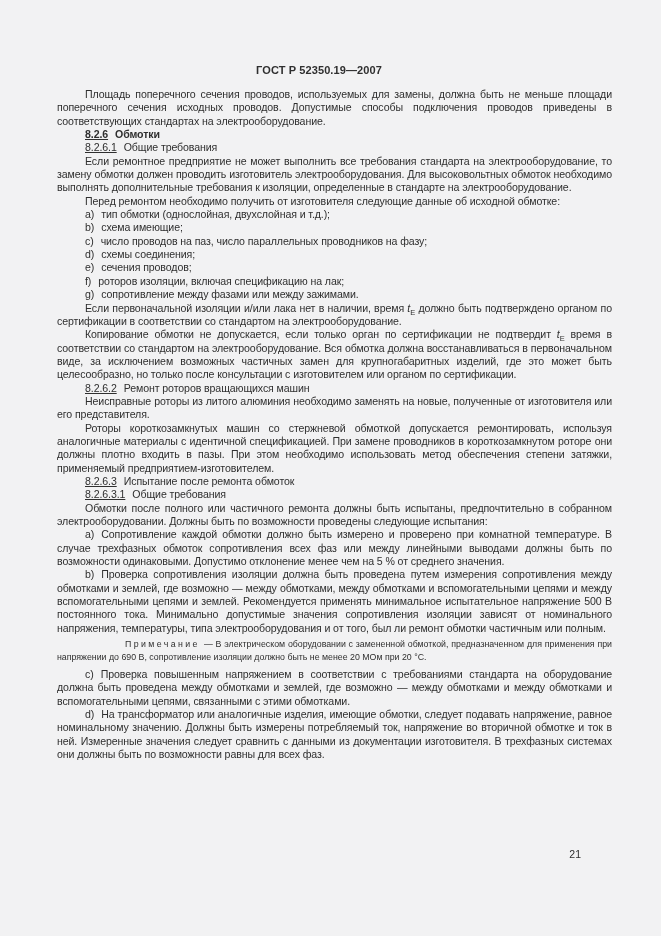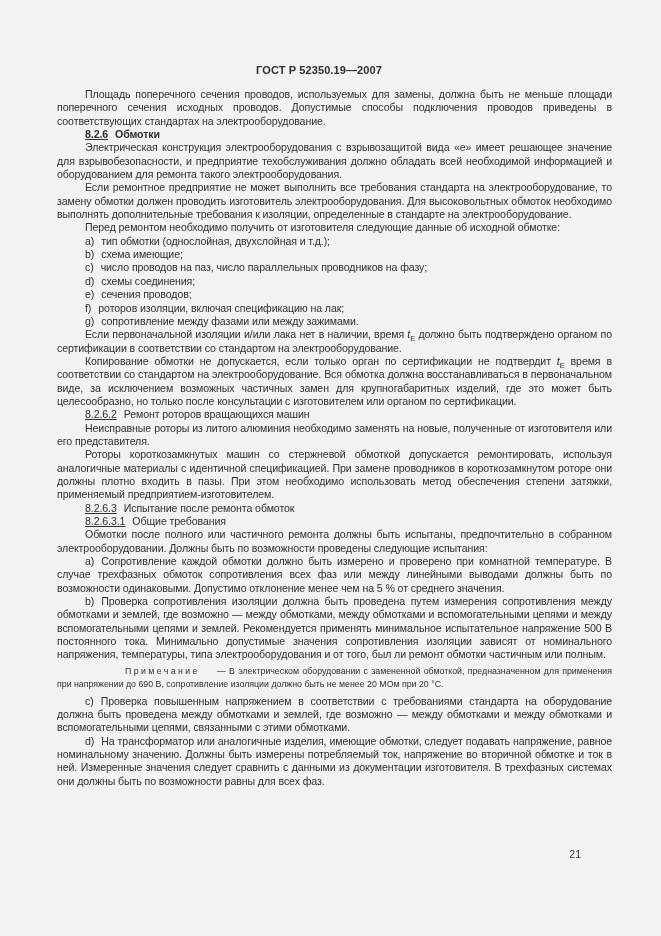--- a/index.html
+++ b/index.html
@@ -33,41 +33,41 @@
   .hnum { margin-right: 7px; text-decoration: underline; }
   .item-label { margin-right: 7px; }
   .tvar { font-style: italic; }
   .tsub { font-size: 7.5px; vertical-align: sub; line-height: 0; }
   .note {
     font-size: 8.8px;
     line-height: 12.9px;
     letter-spacing: 0;
     margin: 3px 0 4px 0 !important;
   }
-  .note-label { letter-spacing: 2.4px; margin-right: 17px; padding-left: 40px; }
+  .note-label { letter-spacing: 2.4px; margin-right: 4px; padding-left: 40px; }
   .page-number {
     position: absolute;
     top: 848px; left: 57px; right: 80px;
     text-align: right;
     font-size: 10.5px;
   }
 </style>
 </head>
 <body>
 
 <div class="page-header">ГОСТ Р 52350.19—2007</div>
 
 <div class="content">
 
   <p>Площадь поперечного сечения проводов, используемых для замены, должна быть не меньше площади поперечного сечения исходных проводов. Допустимые способы подключения проводов приведены в соответствующих стандартах на электрооборудование.</p>
 
   <p class="bold"><span class="hnum">8.2.6</span><span>Обмотки</span></p>
 
+  <p><span class="hnum">8.2.6.1</span><span>Общие требования</span></p>
 
-  <p>Электрическая конструкция электрооборудования с взрывозащитой вида «е» имеет решающее значение для взрывобезопасности, и предприятие техобслуживания должно обладать всей необходимой информацией и оборудованием для ремонта такого электрооборудования.</p>
 
   <p>Если ремонтное предприятие не может выполнить все требования стандарта на электрооборудование, то замену обмотки должен проводить изготовитель электрооборудования. Для высоковольтных обмоток необходимо выполнять дополнительные требования к изоляции, определенные в стандарте на электрооборудование.</p>
 
   <p>Перед ремонтом необходимо получить от изготовителя следующие данные об исходной обмотке:</p>
 
   <p><span class="item-label">a)</span><span>тип обмотки (однослойная, двухслойная и т.д.);</span></p>
   <p><span class="item-label">b)</span><span>схема имеющие;</span></p>
   <p><span class="item-label">c)</span><span>число проводов на паз, число параллельных проводников на фазу;</span></p>
   <p><span class="item-label">d)</span><span>схемы соединения;</span></p>
   <p><span class="item-label">e)</span><span>сечения проводов;</span></p>

